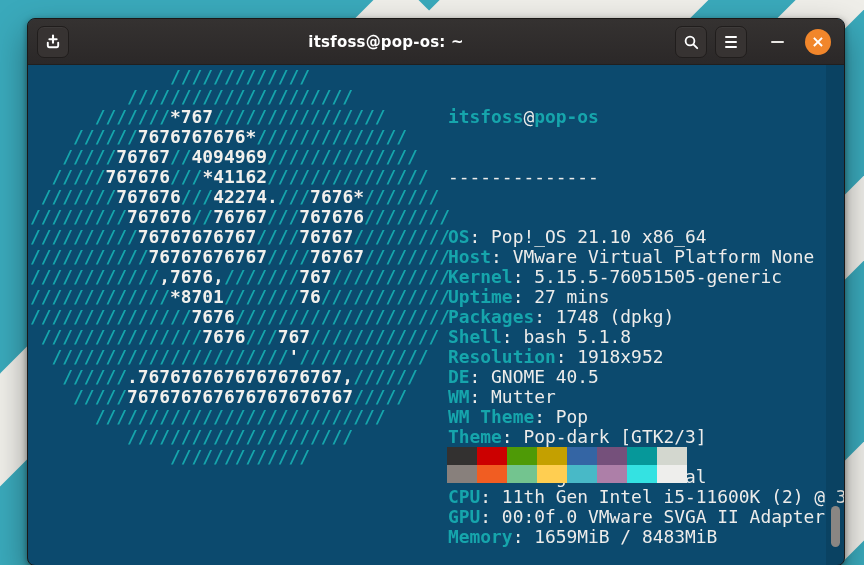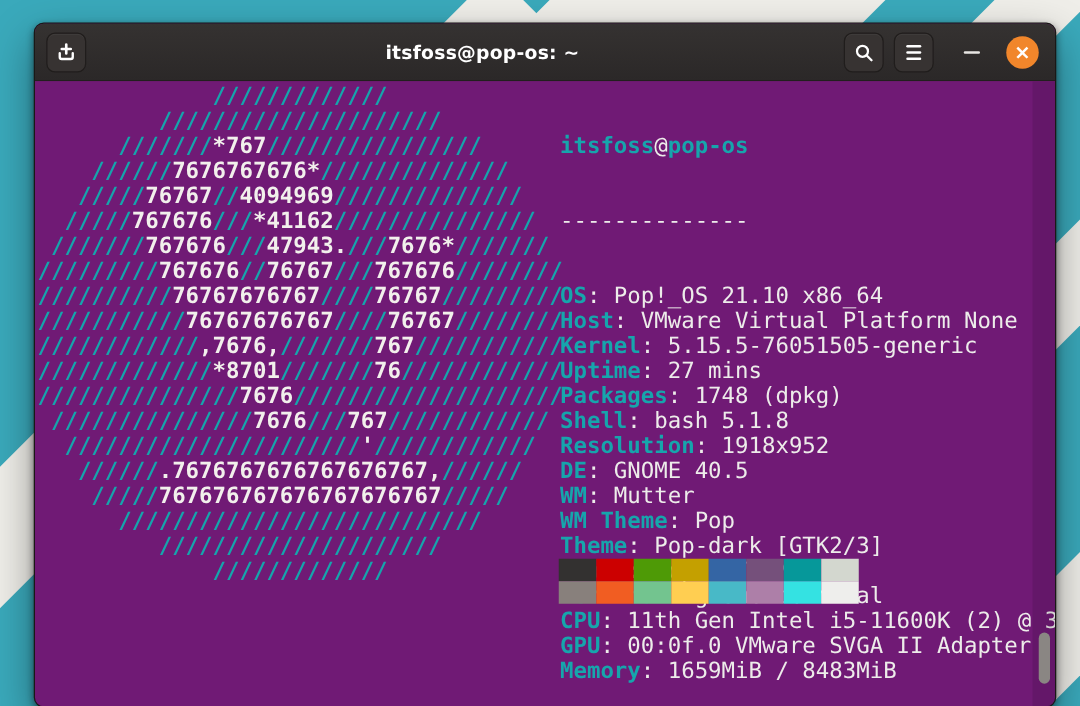--- a/index.html
+++ b/index.html
@@ -10,21 +10,21 @@
   .stripe { position:absolute; background:#EFEEE9; height:1200px; transform:rotate(45deg); }
   .s1 { width:190px; left:470px; top:-591px; }
   .s2 { width:55px;  left:772px; top:-565px; }
   .s3 { width:60px;  left:842px; top:-390px; }
   .s4 { width:80px;  left:-40px; top:-170px; }
   .s5 { width:130px; left:265px; top:-35px; }
   .s6 { width:70px;  left:755px; top:-35px; }
 
   
   .window { position:absolute; left:27px; top:18px; width:818px; height:548px;
-    background:#701a75; border-radius:8px; box-shadow:0 2px 6px rgba(0,0,0,.42), 0 14px 34px rgba(0,0,0,.38);
+    background:#0c4a6e; border-radius:8px; box-shadow:0 2px 6px rgba(0,0,0,.42), 0 14px 34px rgba(0,0,0,.38);
     border:1px solid #1a1817; }
 
   .headerbar { position:absolute; left:0; top:0; right:0; height:46px;
     background:linear-gradient(#353231,#2b2828); border-bottom:1px solid #211f1e;
     border-radius:7px 7px 0 0; display:flex; align-items:center;
     font-family:"DejaVu Sans","Liberation Sans",sans-serif; }
   .title { position:absolute; left:100px; right:200px; text-align:center; color:#ffffff;
     font-size:15px; font-weight:bold; letter-spacing:.2px; pointer-events:none; }
   .hbtn { width:32px; height:32px; background:#373332; border:1px solid #201d1c; border-radius:7px;
     display:flex; align-items:center; justify-content:center; padding:0; cursor:pointer;
@@ -108,21 +108,21 @@
     </div>
   </div>
 
   <div class="screen">
     <pre id="ascii-art">             /////////////
          /////////////////////
       ///////<span class="art-w">*767</span>////////////////
     //////<span class="art-w">7676767676*</span>//////////////
    /////<span class="art-w">76767</span>//<span class="art-w">4094969</span>//////////////
   /////<span class="art-w">767676</span>///<span class="art-w">*41162</span>///////////////
- ///////<span class="art-w">767676</span>///<span class="art-w">47943.</span>///<span class="art-w">7676*</span>///////
+ ///////<span class="art-w">767676</span>///<span class="art-w">42274.</span>///<span class="art-w">7676*</span>///////
 /////////<span class="art-w">767676</span>//<span class="art-w">76767</span>///<span class="art-w">767676</span>////////
 //////////<span class="art-w">76767676767</span>////<span class="art-w">76767</span>/////////
 ///////////<span class="art-w">76767676767</span>////<span class="art-w">76767</span>////////
 ////////////<span class="art-w">,7676,</span>///////<span class="art-w">767</span>///////////
 /////////////<span class="art-w">*8701</span>///////<span class="art-w">76</span>////////////
 ///////////////<span class="art-w">7676</span>////////////////////
  ///////////////<span class="art-w">7676</span>///<span class="art-w">767</span>////////////
   //////////////////////<span class="art-w">'</span>////////////
    //////<span class="art-w">.7676767676767676767,</span>//////
     /////<span class="art-w">767676767676767676767</span>/////

